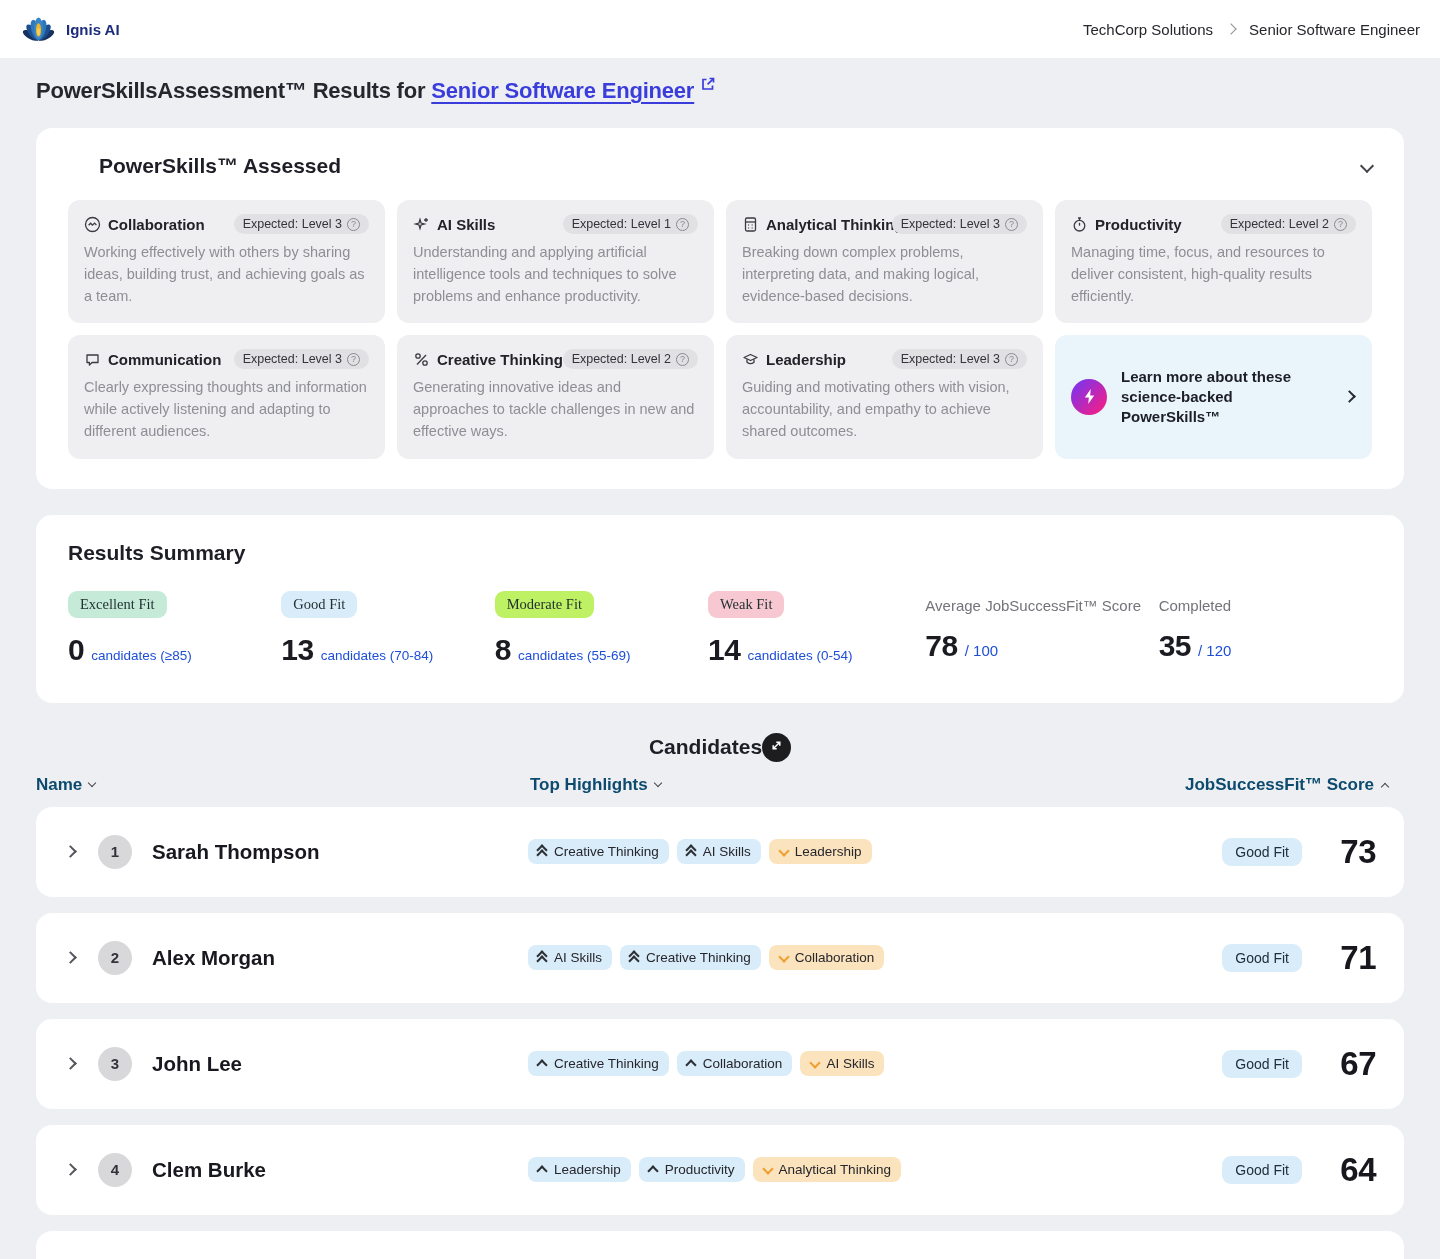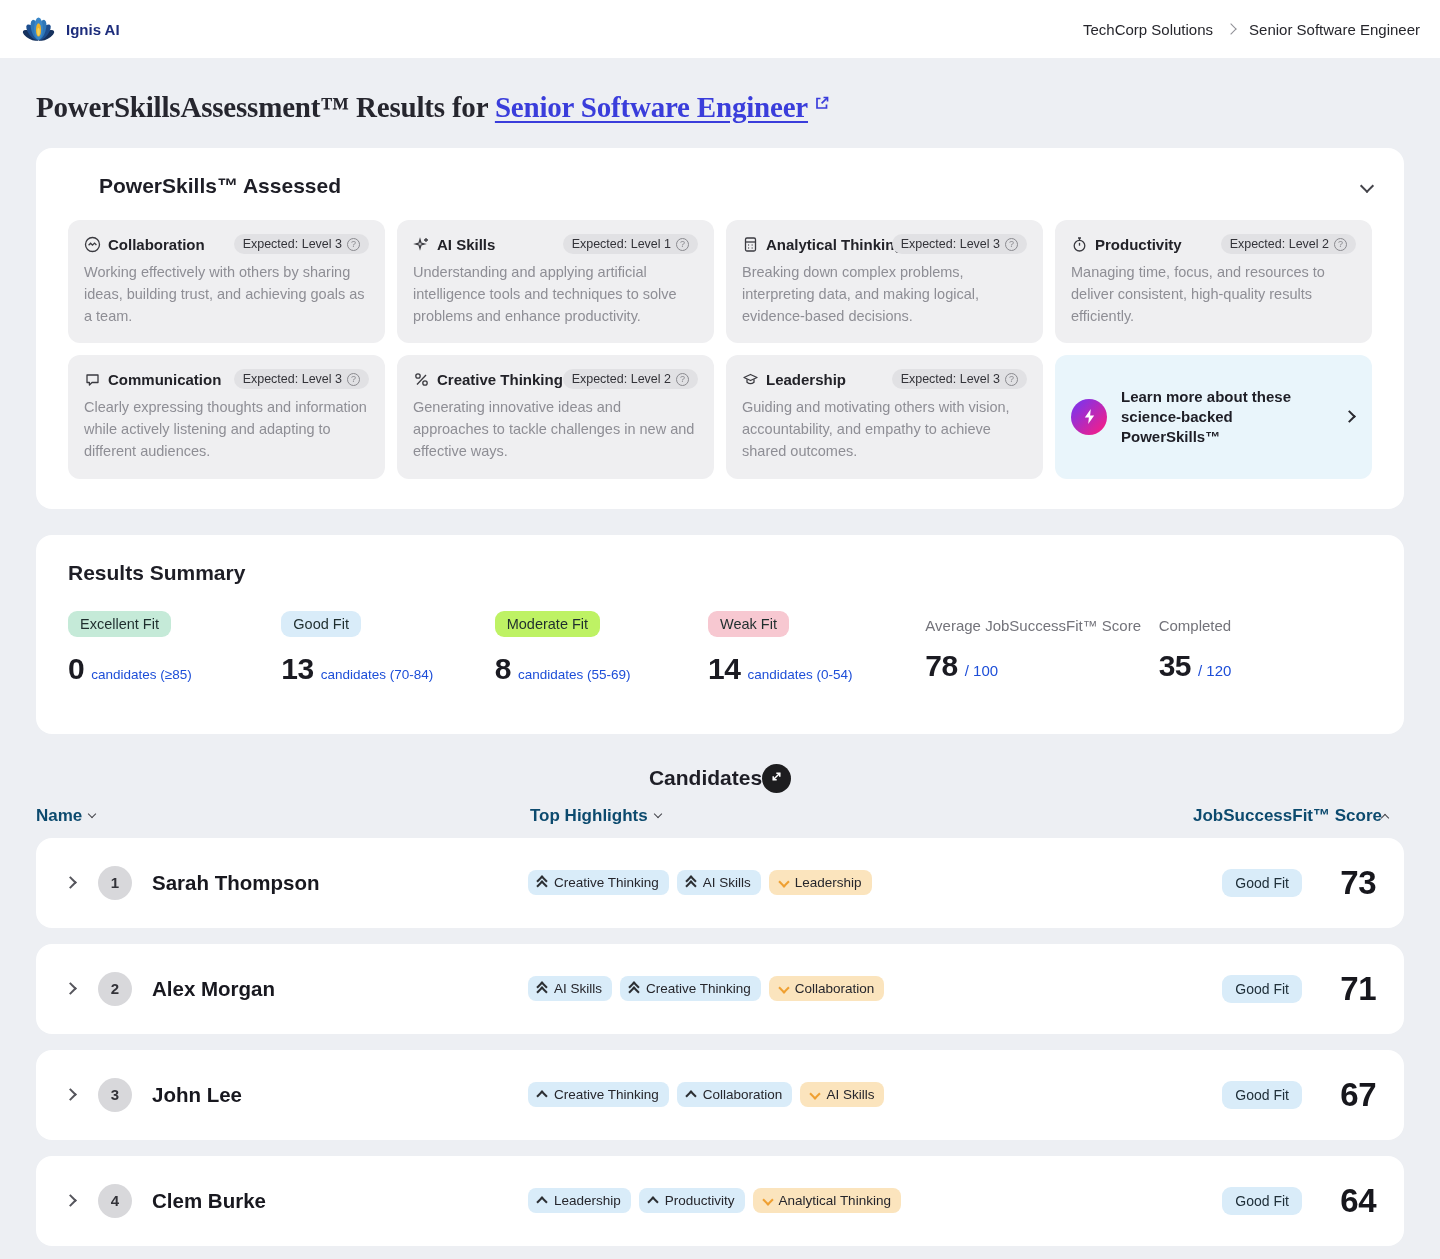--- a/index.html
+++ b/index.html
@@ -9,21 +9,21 @@
   
   .topbar { height:58px; background:#fff; display:flex; align-items:center; justify-content:space-between; padding:0 20px; }
   .brand { display:flex; align-items:center; gap:8px; }
   .brand-name { font-size:15px; font-weight:700; color:#1d2d7c; }
   .crumbs { display:flex; align-items:center; gap:14px; font-size:15px; color:#26262c; }
   .cv { display:inline-block; border:solid #555; border-width:0 2px 2px 0; }
   .cv-right { width:8px; height:8px; transform:rotate(-45deg); border-color:#8f8f96; border-width:0 1.6px 1.6px 0; }
 
   
   .page { padding:0 36px; }
-  .page-title { margin-top:27px; font-size:29px; font-weight:800; color:#26262e; letter-spacing:-.2px;font-family:Liberation Serif, serif; }
+  .page-title { margin-top:14px; font-size:22px; font-weight:800; color:#26262e; letter-spacing:-.2px; }
   .page-title a { color:#3a3ddb; font-weight:800; text-decoration:underline; text-underline-offset:4px; }
   .ext-ic { display:inline-block; vertical-align:6px; margin-left:6px; }
 
   .card { background:#fff; border-radius:16px; padding:26px 32px 30px; }
   .ps-card { margin-top:24px; }
   .card-h { display:flex; align-items:center; justify-content:space-between;margin-left:31px; }
   .card-title { font-size:21px; font-weight:700; color:#1e1e26; }
   .collapse-cv { width:10px; height:10px; transform:rotate(45deg); border-color:#44444a; border-width:0 2px 2px 0; cursor:pointer; }
 
   .skill-grid { margin-top:22px; display:grid; grid-template-columns:repeat(4,1fr); gap:12px; }
@@ -35,38 +35,38 @@
   .exp-badge { flex:0 0 auto; display:inline-flex; align-items:center; gap:5px; background:#e1e1e4; border-radius:99px; padding:3px 9px; font-size:12.5px; color:#333339; }
   .q-ic { width:13px; height:13px; border:1.2px solid #8a8a8f; border-radius:50%; color:#8a8a8f; font-size:9px; line-height:11px; text-align:center; display:inline-block; }
   .skill-desc { margin-top:8px; font-size:14.5px; line-height:1.5; color:#8e8e95; }
 
   .learn-card { background:#e9f5fb; border-radius:12px; display:flex; align-items:center; gap:14px; padding:16px 18px 16px 16px; cursor:pointer; }
   .bolt-wrap { width:36px; height:36px; border-radius:50%; background:linear-gradient(135deg,#8b31e0 20%,#ec1f8f 85%); display:flex; align-items:center; justify-content:center; flex:0 0 auto; }
   .learn-text { font-size:15px; font-weight:700; line-height:1.35; color:#1e1e26; }
   .learn-cv { margin-left:auto; width:9px; height:9px; transform:rotate(-45deg); border-color:#2a2a30; border-width:0 2px 2px 0; flex:0 0 auto; }
 
   
-  .rs-card { margin-top:26px; padding-bottom:48px; }
+  .rs-card { margin-top:26px; padding-bottom:36px; }
   .stats { display:flex; margin-top:26px; align-items:flex-start; }
   .stat { width:214px; }
   .stat:nth-child(4){ width:218px; }
   .stat-avg { width:234px; }
-  .fit-pill { display:inline-block; font-size:14.5px; color:#1f2e2e; padding:5px 12px; border-radius:9px; }
+  .fit-pill { display:inline-block; font-size:14.5px; color:#1f2e2e; padding:5px 12px; border-radius:9px;font-family:Liberation Serif, serif; }
   .stat-label { font-size:15px; color:#73737a; padding-top:6px; }
   .stat-num-row { margin-top:15px; display:flex; align-items:baseline; gap:7px; }
   .stat-num { font-size:30px; font-weight:800; color:#1b1b22; letter-spacing:-.5px; }
   .stat-sub { font-size:13.5px; color:#1d4ed8; }
 
   
   .cand-head { margin-top:30px; display:flex; align-items:center; justify-content:center; }
   .expand-btn { width:29px; height:29px; border-radius:50%; background:#1d1d1f; display:flex; align-items:center; justify-content:center; cursor:pointer; border:none; }
   .cols { position:relative; margin-top:13px; height:22px; font-size:17px; font-weight:700; color:#0c4a6e; }
   .col-name { position:absolute; left:0; display:flex; align-items:center; gap:7px; cursor:pointer; }
   .col-high { position:absolute; left:494px; display:flex; align-items:center; gap:7px; cursor:pointer; }
-  .col-score { position:absolute; right:16px; display:flex; align-items:center; cursor:pointer; }
+  .col-score { position:absolute; right:16px; display:flex; align-items:center; gap:8px; cursor:pointer; }
   .sort-cv { width:6px; height:6px; border-color:#44444a; border-width:0 1.8px 1.8px 0; }
   .sort-down { transform:rotate(45deg); margin-top:-3px; }
   .sort-up { transform:rotate(-135deg); margin-top:4px; }
 
   .rows { margin-top:10px; }
   .crow { position:relative; height:90px; background:#fff; border-radius:16px; margin-bottom:16px; display:flex; align-items:center; }
   .row-cv { position:absolute; left:30px; width:9px; height:9px; transform:rotate(-45deg); border-color:#55555c; border-width:0 2px 2px 0; cursor:pointer; }
   .rank { position:absolute; left:62px; width:34px; height:34px; border-radius:50%; background:#d8d8db; display:flex; align-items:center; justify-content:center; font-size:15px; font-weight:700; color:#333339; }
   .cname { position:absolute; left:116px; font-size:20.5px; font-weight:700; color:#18181f;text-align:center; }
   .hls { position:absolute; left:492px; display:flex; gap:8px; }

